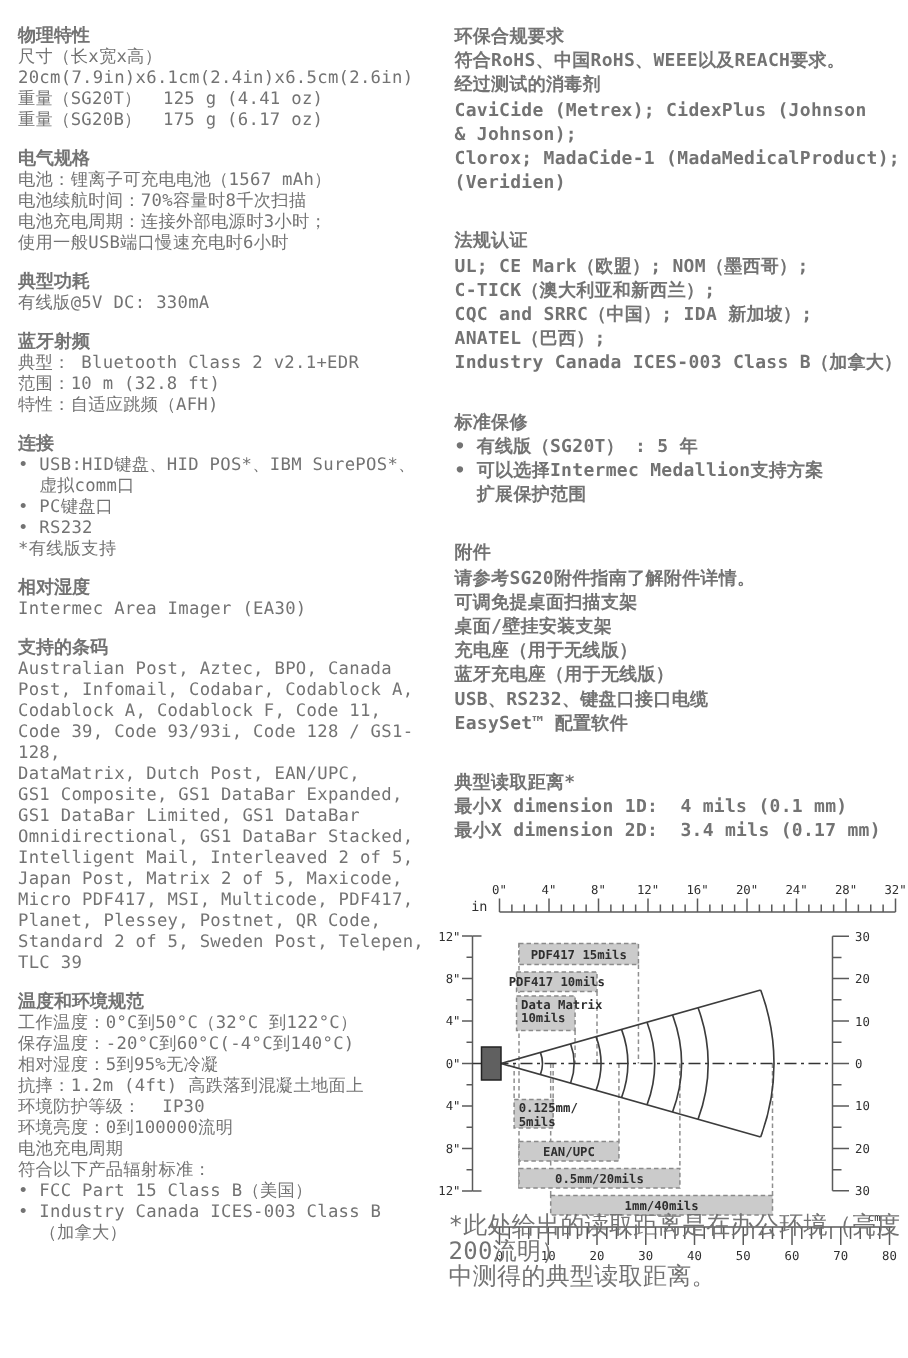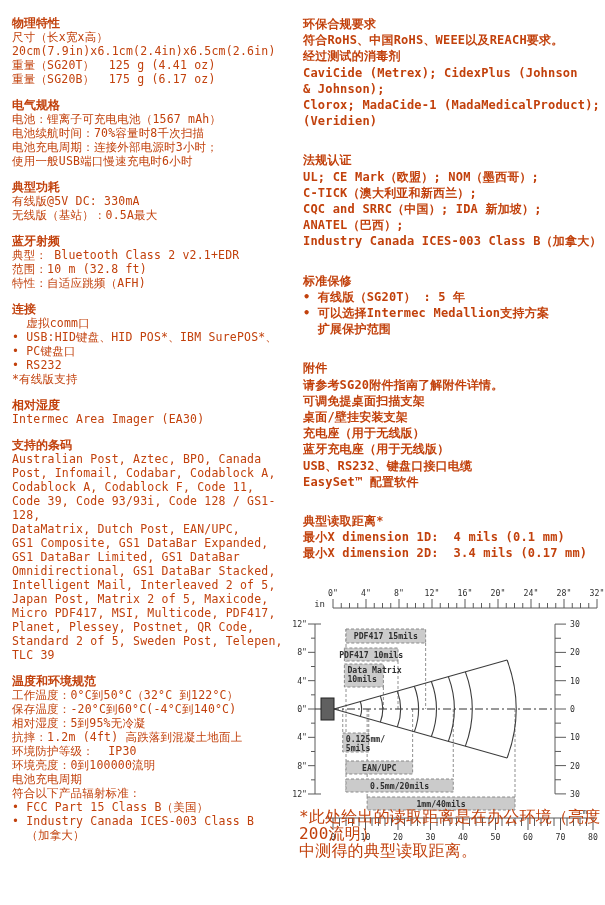--- a/index.html
+++ b/index.html
@@ -1,17 +1,17 @@
 <!DOCTYPE html>
 <html><head>
 <meta charset="utf-8">
 <style>
   html,body{margin:0;padding:0;background:#fff;}
   #page{position:relative;width:605px;height:905px;background:#ffffff;overflow:hidden;
-        font-family:"DejaVu Sans Mono","Liberation Mono",monospace;color:#c2410c;}
+        font-family:"DejaVu Sans Mono","Liberation Mono",monospace;color:#737373;}
   .col{position:absolute;top:16px;}
   #left-col{left:12px;width:286px;}
   #right-col{left:303px;width:304px;}
   .section{margin-bottom:12px;}
   #right-col .section{margin-bottom:23px;}
   .sec-title{font-weight:bold;font-size:12px;line-height:14px;white-space:pre-wrap;}
   #left-col .line{font-size:11.5px;line-height:14px;white-space:pre-wrap;letter-spacing:0.2px;}
   #left-col .sec-title{font-size:12px;}
   #right-col .sec-title,#right-col .line{font-weight:bold;font-size:12px;line-height:16.2px;white-space:pre-wrap;letter-spacing:0.2px;}
   #diagram{position:absolute;left:292px;top:584px;}
@@ -33,32 +33,31 @@
       <div class="section">
         <div class="sec-title">电气规格</div>
         <div class="line">电池：锂离子可充电电池（1567 mAh）</div>
         <div class="line">电池续航时间：70%容量时8千次扫描</div>
         <div class="line">电池充电周期：连接外部电源时3小时；</div>
         <div class="line">使用一般USB端口慢速充电时6小时</div>
       </div>
       <div class="section">
         <div class="sec-title">典型功耗</div>
         <div class="line">有线版@5V DC: 330mA</div>
-        <div class="line">无线版（基站）：0.5A最大</div>
       </div>
       <div class="section">
         <div class="sec-title">蓝牙射频</div>
         <div class="line">典型： Bluetooth Class 2 v2.1+EDR</div>
         <div class="line">范围：10 m (32.8 ft)</div>
         <div class="line">特性：自适应跳频（AFH)</div>
       </div>
       <div class="section">
         <div class="sec-title">连接</div>
+        <div class="line">• USB:HID键盘、HID POS*、IBM SurePOS*、</div>
         <div class="line">  虚拟comm口</div>
-        <div class="line">• USB:HID键盘、HID POS*、IBM SurePOS*、</div>
         <div class="line">• PC键盘口</div>
         <div class="line">• RS232</div>
         <div class="line">*有线版支持</div>
       </div>
       <div class="section">
         <div class="sec-title">相对湿度</div>
         <div class="line">Intermec Area Imager (EA30)</div>
       </div>
       <div class="section">
         <div class="sec-title">支持的条码</div>

